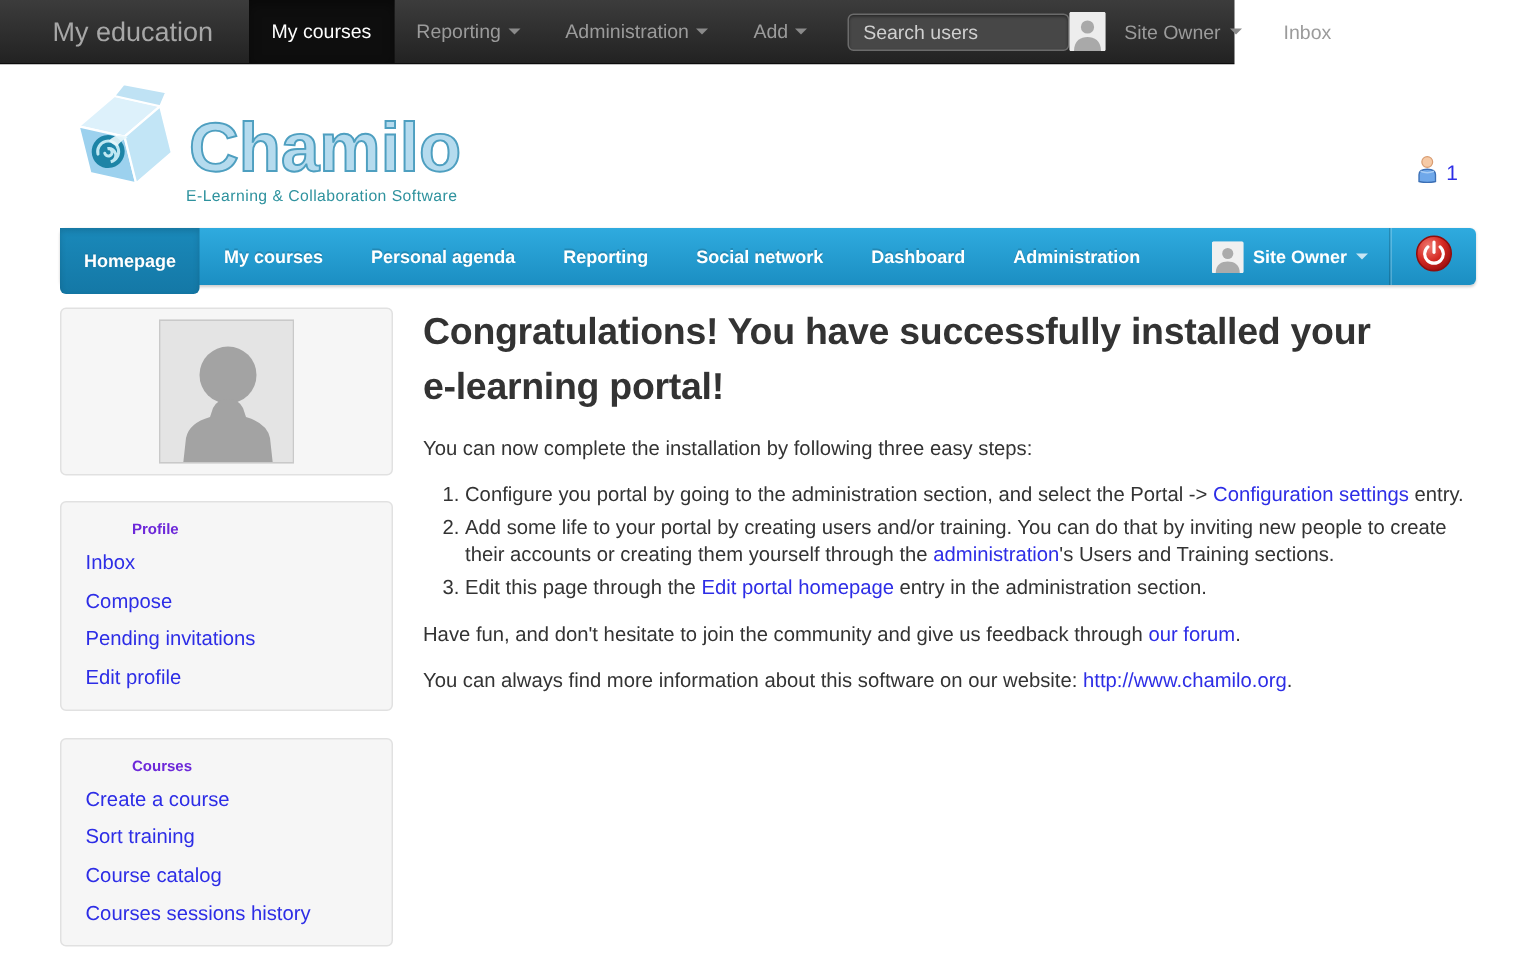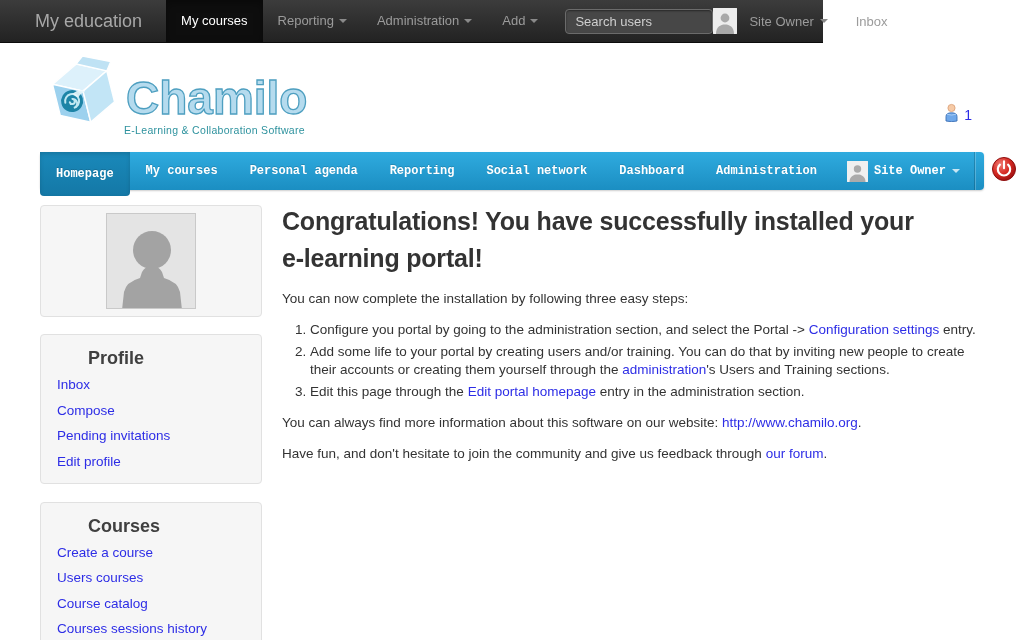--- a/index.html
+++ b/index.html
@@ -38,21 +38,21 @@
   .logo { position:absolute; left:46px; top:12px; display:flex; align-items:center; cursor:pointer; }
   .logo-textblock { margin-left:2px; margin-top:8px; }
   .logo-tagline { font-size:10.5px; color:#2e929e; margin-top:-10px; margin-left:0;
                   letter-spacing:.3px; white-space:nowrap; }
   .online-box { position:absolute; right:52px; top:60px; display:flex; align-items:center; gap:4px; }
   .online-count { color:#2d2de6; font-size:14px; }
 
   
   .navbar { position:absolute; left:40px; top:152px; width:944px; height:38px;
             background:linear-gradient(#2fabdf,#1b8ec2); border-radius:4px;
-            display:flex; align-items:stretch; box-shadow:0 1px 2px rgba(0,0,0,.2);font-family:Liberation Mono, monospace; }
+            display:flex; align-items:stretch; box-shadow:0 1px 2px rgba(0,0,0,.2); }
   .tab { display:flex; align-items:center; padding:0 16px; color:#fff; font-size:12px;
          font-weight:bold; cursor:pointer; white-space:nowrap;
          text-shadow:0 -1px 0 rgba(0,0,0,.15); }
   .tab.active { background:linear-gradient(#1a89ba,#1478a6); height:44px;
                 border-radius:0 0 4px 4px; box-shadow:inset 0 2px 4px rgba(0,0,0,.15); }
   .nav-right { margin-left:auto; display:flex; align-items:center; }
   .nav-user { display:flex; align-items:center; gap:6px; padding:0 14px; height:38px; cursor:pointer; }
   .nav-avatar { width:21px; height:21px; background:#f4f4f4; border-radius:1px; overflow:hidden; }
   .nav-user-label { color:#fff; font-size:12px; font-weight:bold; white-space:nowrap; }
   .caret-light { width:0; height:0; border-left:4px solid transparent; border-right:4px solid transparent;
@@ -62,21 +62,21 @@
   .power-wrap { width:56px; height:38px; display:flex; align-items:center; justify-content:center;
                 cursor:pointer; }
 
   
   .sidebar { position:absolute; left:40px; top:205px; width:222px; }
   .side-box { background:#f6f6f6; border:1px solid #e1e1e1; border-radius:4px; }
   .photo-box { height:112px; display:flex; align-items:center; justify-content:center; }
   .photo-frame { width:90px; height:96px; background:#e6e6e6; border:1px solid #c9c9c9; overflow:hidden; }
   .menu-box { margin-top:17px; padding:13px 16px 12px 16px; }
   .menu-box.courses { margin-top:18px; }
-  .menu-title { font-size:18px; font-weight:bold; color:#404040; margin-bottom:8px;padding-left:31px; }
+  .menu-title { font-size:10px; font-weight:bold; color:#6d28d9; margin-bottom:8px;padding-left:31px; }
   .menu-link { display:block; font-size:13.5px; color:#2d2de6; margin:0 0 10.5px 0;
                text-decoration:none; cursor:pointer; }
   .menu-link:last-child { margin-bottom:2px; }
 
   
   .content { position:absolute; left:282px; top:203px; width:702px; color:#333; }
   .content h1 { font-size:25px; line-height:37px; font-weight:bold; color:#333;
                 letter-spacing:-.2px; margin-bottom:13px; }
   .content h1 span { display:block; }
   .content p { font-size:13.5px; line-height:1.4; margin:12px 0; }
@@ -219,21 +219,21 @@
       <div class="menu-title">Profile</div>
       <a class="menu-link">Inbox</a>
       <a class="menu-link">Compose</a>
       <a class="menu-link">Pending invitations</a>
       <a class="menu-link">Edit profile</a>
     </div>
 
     <div class="side-box menu-box courses">
       <div class="menu-title">Courses</div>
       <a class="menu-link">Create a course</a>
-      <a class="menu-link">Users courses</a>
+      <a class="menu-link">Sort training</a>
       <a class="menu-link">Course catalog</a>
       <a class="menu-link">Courses sessions history</a>
     </div>
   </div>
 
   <div class="content">
     <h1>
       <span>Congratulations! You have successfully installed your</span>
       <span>e-learning portal!</span>
     </h1>
@@ -246,21 +246,21 @@
       </li>
       <li>
         <span>Add some life to your portal by creating users and/or training. You can do that by inviting new people to create their accounts or creating them yourself through the </span><a class="lnk">administration</a><span>'s Users and Training sections.</span>
       </li>
       <li>
         <span>Edit this page through the </span><a class="lnk">Edit portal homepage</a><span> entry in the administration section.</span>
       </li>
     </ol>
 
     <p>
+      <span>Have fun, and don't hesitate to join the community and give us feedback through </span><a class="lnk">our forum</a><span>.</span>
+    </p>
+
+    <p>
       <span>You can always find more information about this software on our website: </span><a class="lnk">http://www.chamilo.org</a><span>.</span>
     </p>
-
-    <p>
-      <span>Have fun, and don't hesitate to join the community and give us feedback through </span><a class="lnk">our forum</a><span>.</span>
-    </p>
   </div>
 
 </div>
 
 </body></html>

